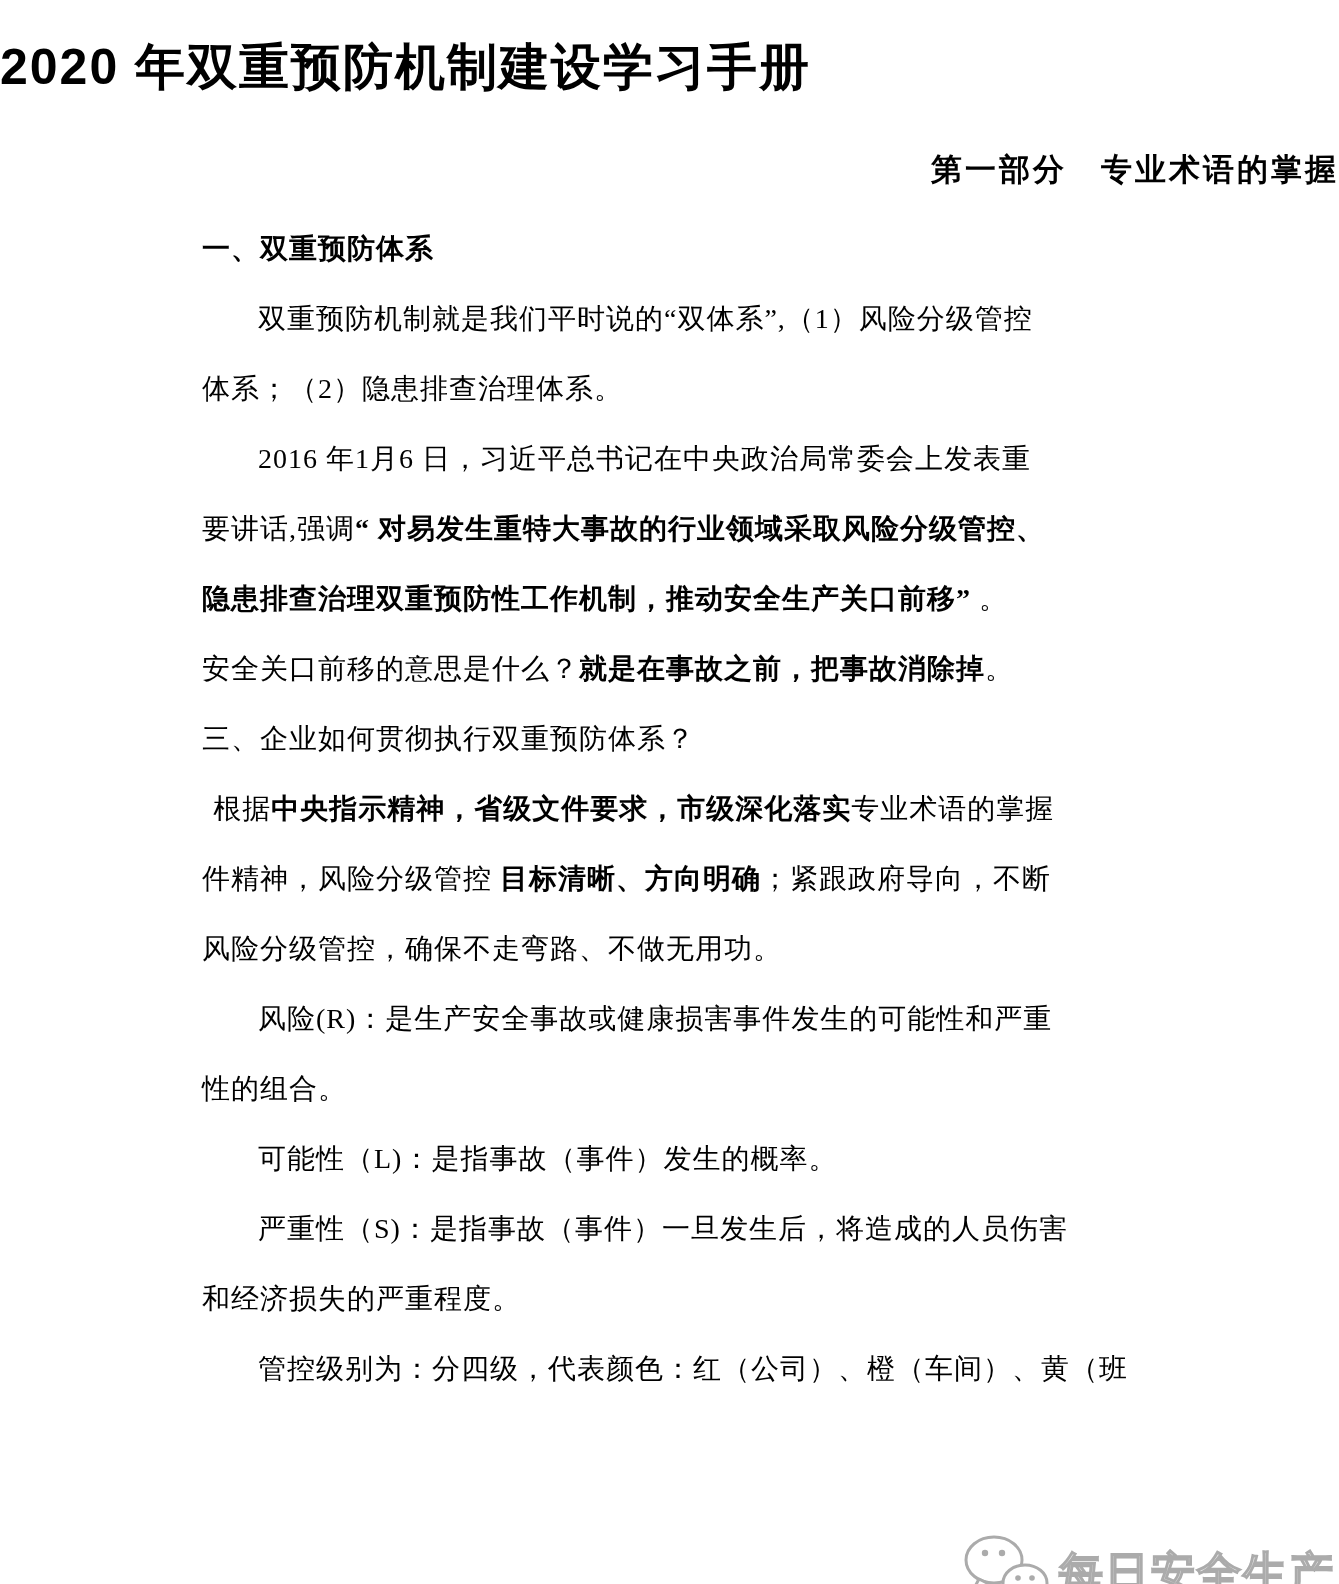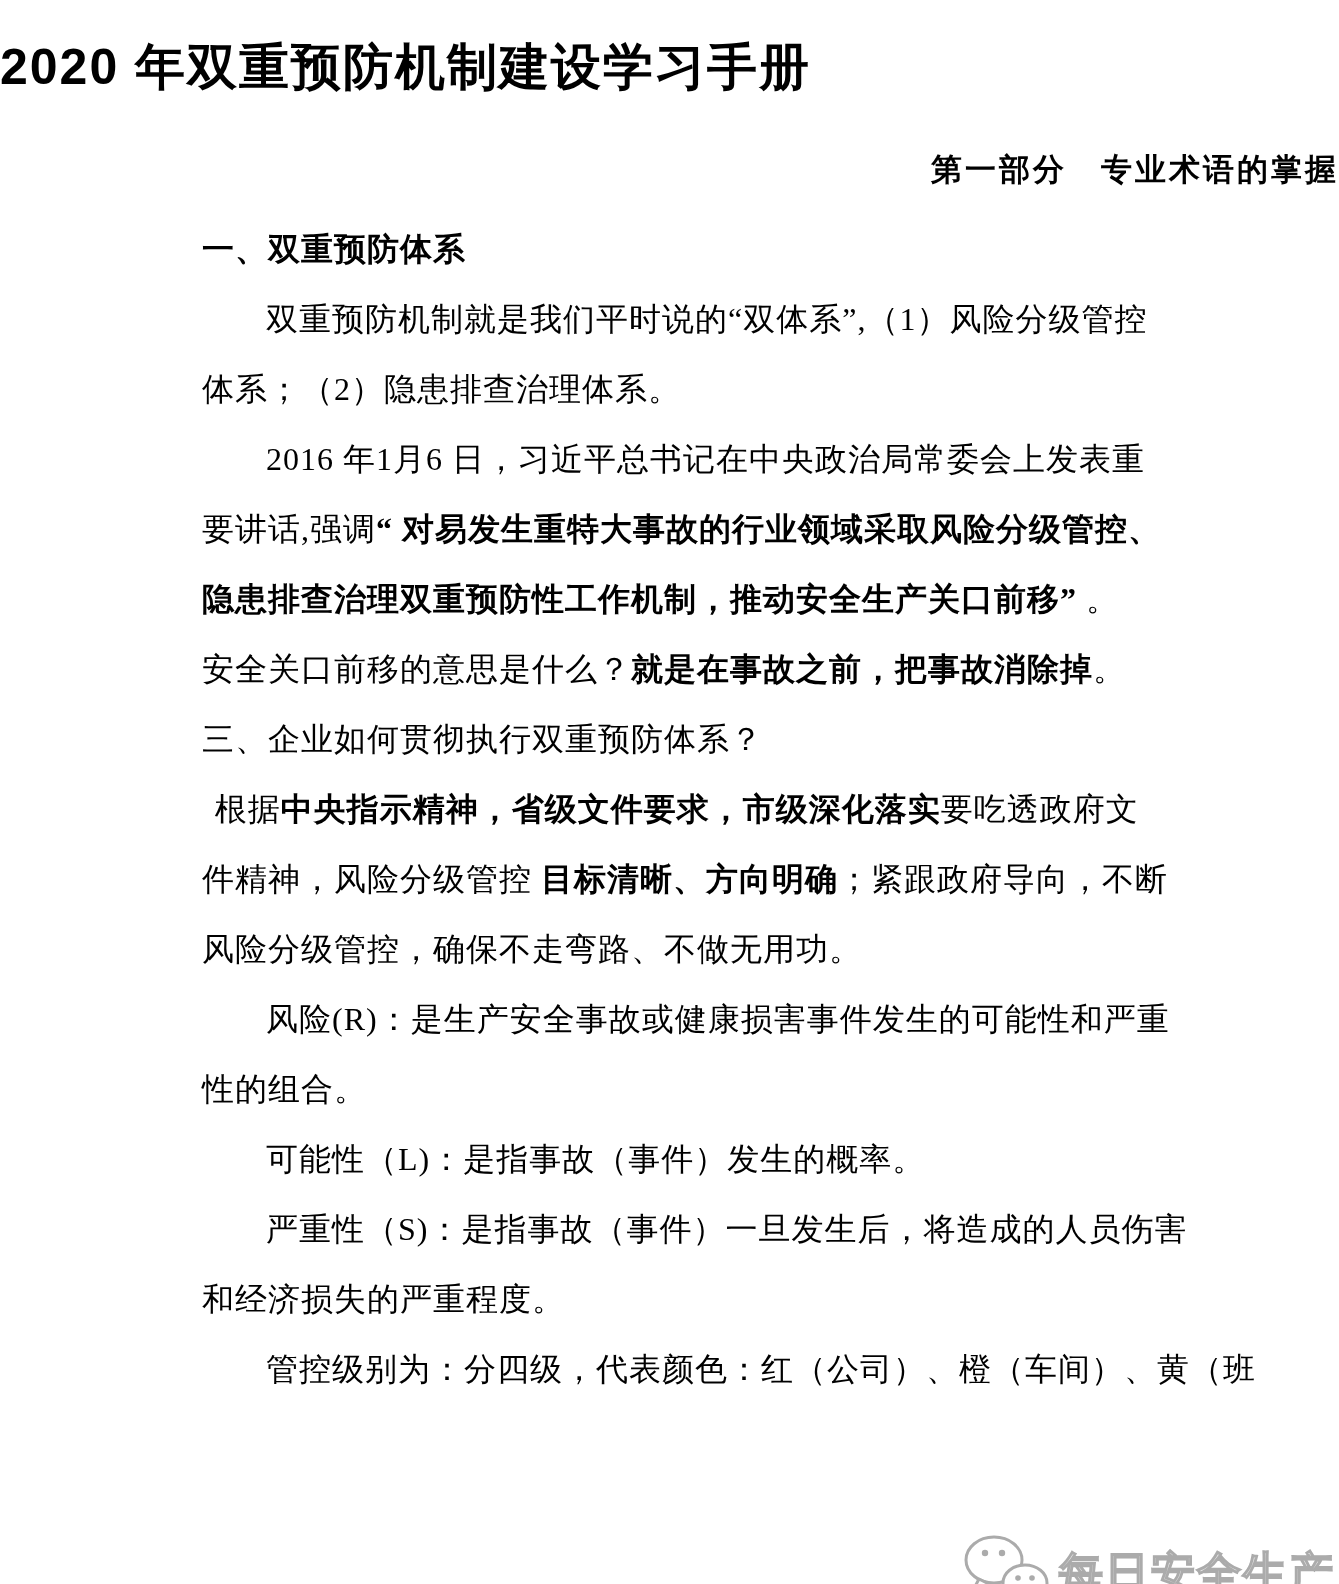--- a/index.html
+++ b/index.html
@@ -31,21 +31,21 @@
     font-size: 31px;
     line-height: 36px;
     letter-spacing: 3px;
   }
   .doc-body {
     margin: 26px 198px 0 202px;
   }
   .line {
     height: 70px;
     line-height: 70px;
-    font-size: 32px;
+    font-size: 28px;
     white-space: nowrap;
     letter-spacing: 1px;
   }
   .seg { font-weight: 400; }
   .seg-bold { font-weight: 700; }
   .watermark {
     position: absolute;
     top: 1532px;
     right: 4px;
     display: flex;
@@ -70,21 +70,21 @@
 
 <div class="doc-body">
     <div class="line"><span class="seg seg-bold">一、双重预防体系</span></div>
     <div class="line" style="text-indent: 2em;"><span class="seg">双重预防机制就是我们平时说的“双体系”,（1）风险分级管控</span></div>
     <div class="line"><span class="seg">体系；（2）隐患排查治理体系。</span></div>
     <div class="line" style="text-indent: 2em;"><span class="seg">2016 年1月6 日，习近平总书记在中央政治局常委会上发表重</span></div>
     <div class="line"><span class="seg">要讲话,强调</span><span class="seg seg-bold">“ 对易发生重特大事故的行业领域采取风险分级管控、</span></div>
     <div class="line"><span class="seg seg-bold">隐患排查治理双重预防性工作机制，推动安全生产关口前移”</span><span class="seg"> 。</span></div>
     <div class="line"><span class="seg">安全关口前移的意思是什么？</span><span class="seg seg-bold">就是在事故之前，把事故消除掉</span><span class="seg">。</span></div>
     <div class="line"><span class="seg">三、企业如何贯彻执行双重预防体系？</span></div>
-    <div class="line" style="text-indent: 0.4em;"><span class="seg">根据</span><span class="seg seg-bold">中央指示精神，省级文件要求，市级深化落实</span><span class="seg">要吃透政府文</span></div>
+    <div class="line" style="text-indent: 0.4em;"><span class="seg">根据</span><span class="seg seg-bold">中央指示精神，省级文件要求，市级深化落实</span><span class="seg">专业术语的掌握</span></div>
     <div class="line"><span class="seg">件精神，风险分级管控 </span><span class="seg seg-bold">目标清晰、方向明确</span><span class="seg">；紧跟政府导向，不断</span></div>
     <div class="line"><span class="seg">风险分级管控，确保不走弯路、不做无用功。</span></div>
     <div class="line" style="text-indent: 2em;"><span class="seg">风险(R)：是生产安全事故或健康损害事件发生的可能性和严重</span></div>
     <div class="line"><span class="seg">性的组合。</span></div>
     <div class="line" style="text-indent: 2em;"><span class="seg">可能性（L)：是指事故（事件）发生的概率。</span></div>
     <div class="line" style="text-indent: 2em;"><span class="seg">严重性（S)：是指事故（事件）一旦发生后，将造成的人员伤害</span></div>
     <div class="line"><span class="seg">和经济损失的严重程度。</span></div>
     <div class="line" style="text-indent: 2em;"><span class="seg">管控级别为：分四级，代表颜色：红（公司）、橙（车间）、黄（班</span></div>
   </div>
 

